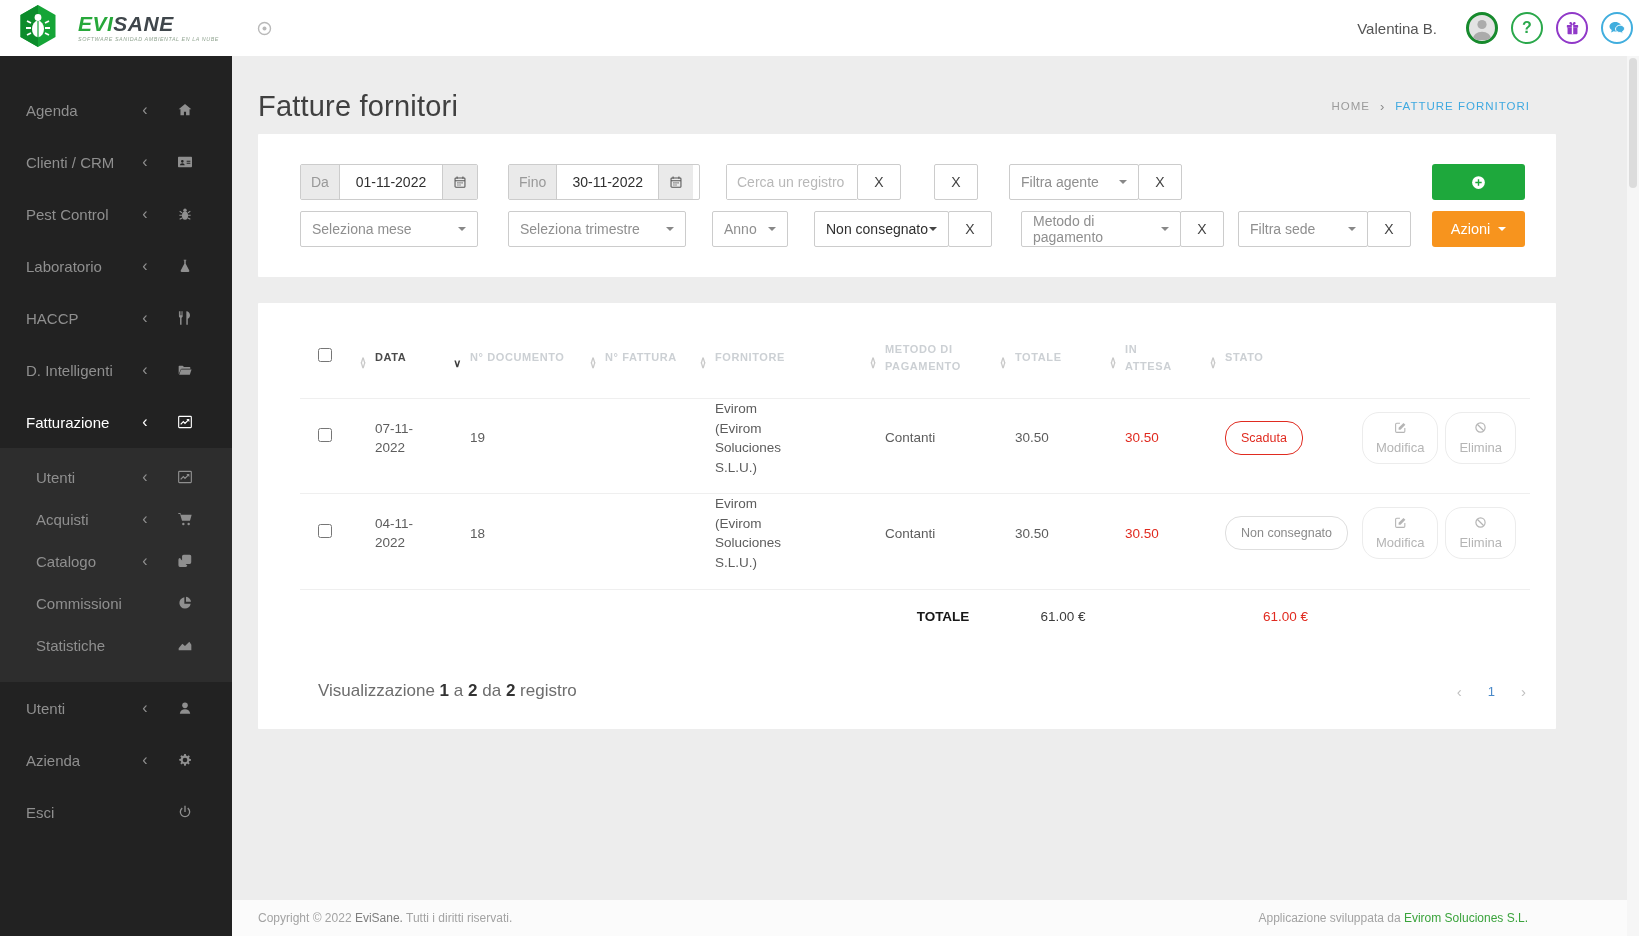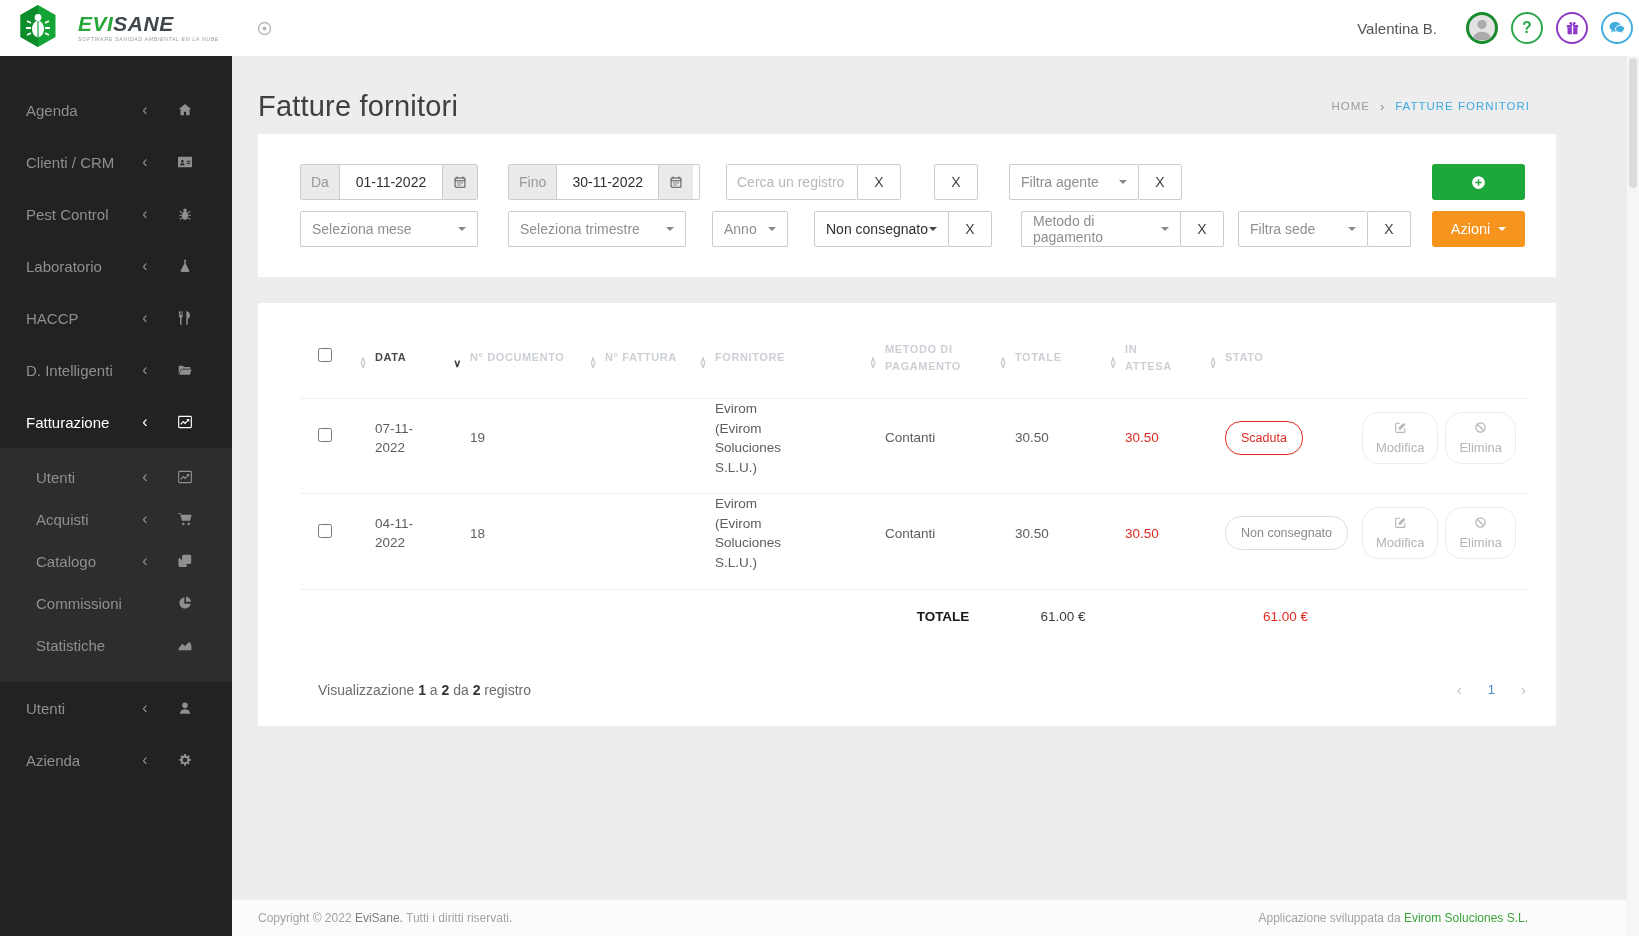--- a/index.html
+++ b/index.html
@@ -101,21 +101,21 @@
     border:1px solid #ececec; background:#fff; color:#b5b5b5; font-size:13px; cursor:pointer;
     font-family:"Liberation Sans",sans-serif;flex-direction:column; }
   .act-btn + .act-btn { margin-left:7px; }
   .act-btn svg { width:13px; height:13px; }
   tr.totals td { padding:17px 14px 17px 0; font-size:13.5px; }
   .t-label { font-weight:700; color:#181818; text-align:center; }
   .t-val { color:#3c3c3c; text-align:center; }
   .t-red { text-align:center; }
 
   .table-footer { display:flex; align-items:center; margin-top:38px; padding-left:18px; }
-  .viz { font-size:14px; color:#6d6d6d; }
+  .viz { font-size:17px; color:#6d6d6d; }
   .viz .b { font-weight:700; color:#333; }
   .pager { margin-left:auto; display:flex; align-items:center; gap:26px; padding-right:4px; }
   .pg-arrow { color:#c0c0c0; font-size:15px; cursor:pointer; }
   .pg-page { color:#4a89c8; font-size:13px; cursor:pointer; }
 
   
   .app-footer { margin:auto -83px 0 -26px; height:36px; background:#fbfbfb;
     display:flex; align-items:center; padding:0 111px 0 26px; font-size:12px; color:#a3a3a3; }
   .foot-left .brand-link { color:#7e7e7e; cursor:pointer; }
   .foot-right { margin-left:auto; }
@@ -313,20 +313,30 @@
             <path d="M4.2 20.5c.5-4.3 3.9-6.5 7.8-6.5s7.3 2.2 7.8 6.5z"></path>
           </svg>
         </span>
     </div>
     <div class="side-item">
       <span class="side-label">Azienda</span>
       <span class="side-chev">‹</span>
       <span class="side-icon">
           <svg viewBox="0 0 24 24">
             <path fill-rule="evenodd" d="M12 8.5a3.5 3.5 0 1 0 0 7 3.5 3.5 0 0 0 0-7zm9 4.7v-2.4l-2.4-.5a6.6 6.6 0 0 0-.66-1.55l1.35-2.05-1.7-1.7-2.05 1.35c-.48-.29-1-.51-1.55-.66L13.2 3h-2.4l-.5 2.4c-.55.15-1.07.37-1.55.66L6.7 4.7 5 6.4l1.35 2.05c-.29.48-.51 1-.66 1.55L3.3 10.5v2.4l2.39.5c.15.55.37 1.07.66 1.55L5 17l1.7 1.7 2.05-1.35c.48.29 1 .51 1.55.66l.5 2.49h2.4l.5-2.49c.55-.15 1.07-.37 1.55-.66L17.3 18.7l1.7-1.7-1.35-2.05c.29-.48.51-1 .66-1.55z"></path>
+          </svg>
+        </span>
+    </div>
+    <div class="side-item">
+      <span class="side-label">Esci</span>
+      <span class="side-chev"></span>
+      <span class="side-icon">
+          <svg viewBox="0 0 24 24">
+            <path d="M11 2.5h2V12h-2z"></path>
+            <path d="M7.3 5.4a8 8 0 1 0 9.4 0l-1.2 1.7a6 6 0 1 1-7 0z"></path>
           </svg>
         </span>
     </div>
   </nav>
 
   <div class="main">
     <div class="page-head">
       <h1 class="page-title">Fatture fornitori</h1>
       <div class="breadcrumb">
         <span class="bc-home">HOME</span>

